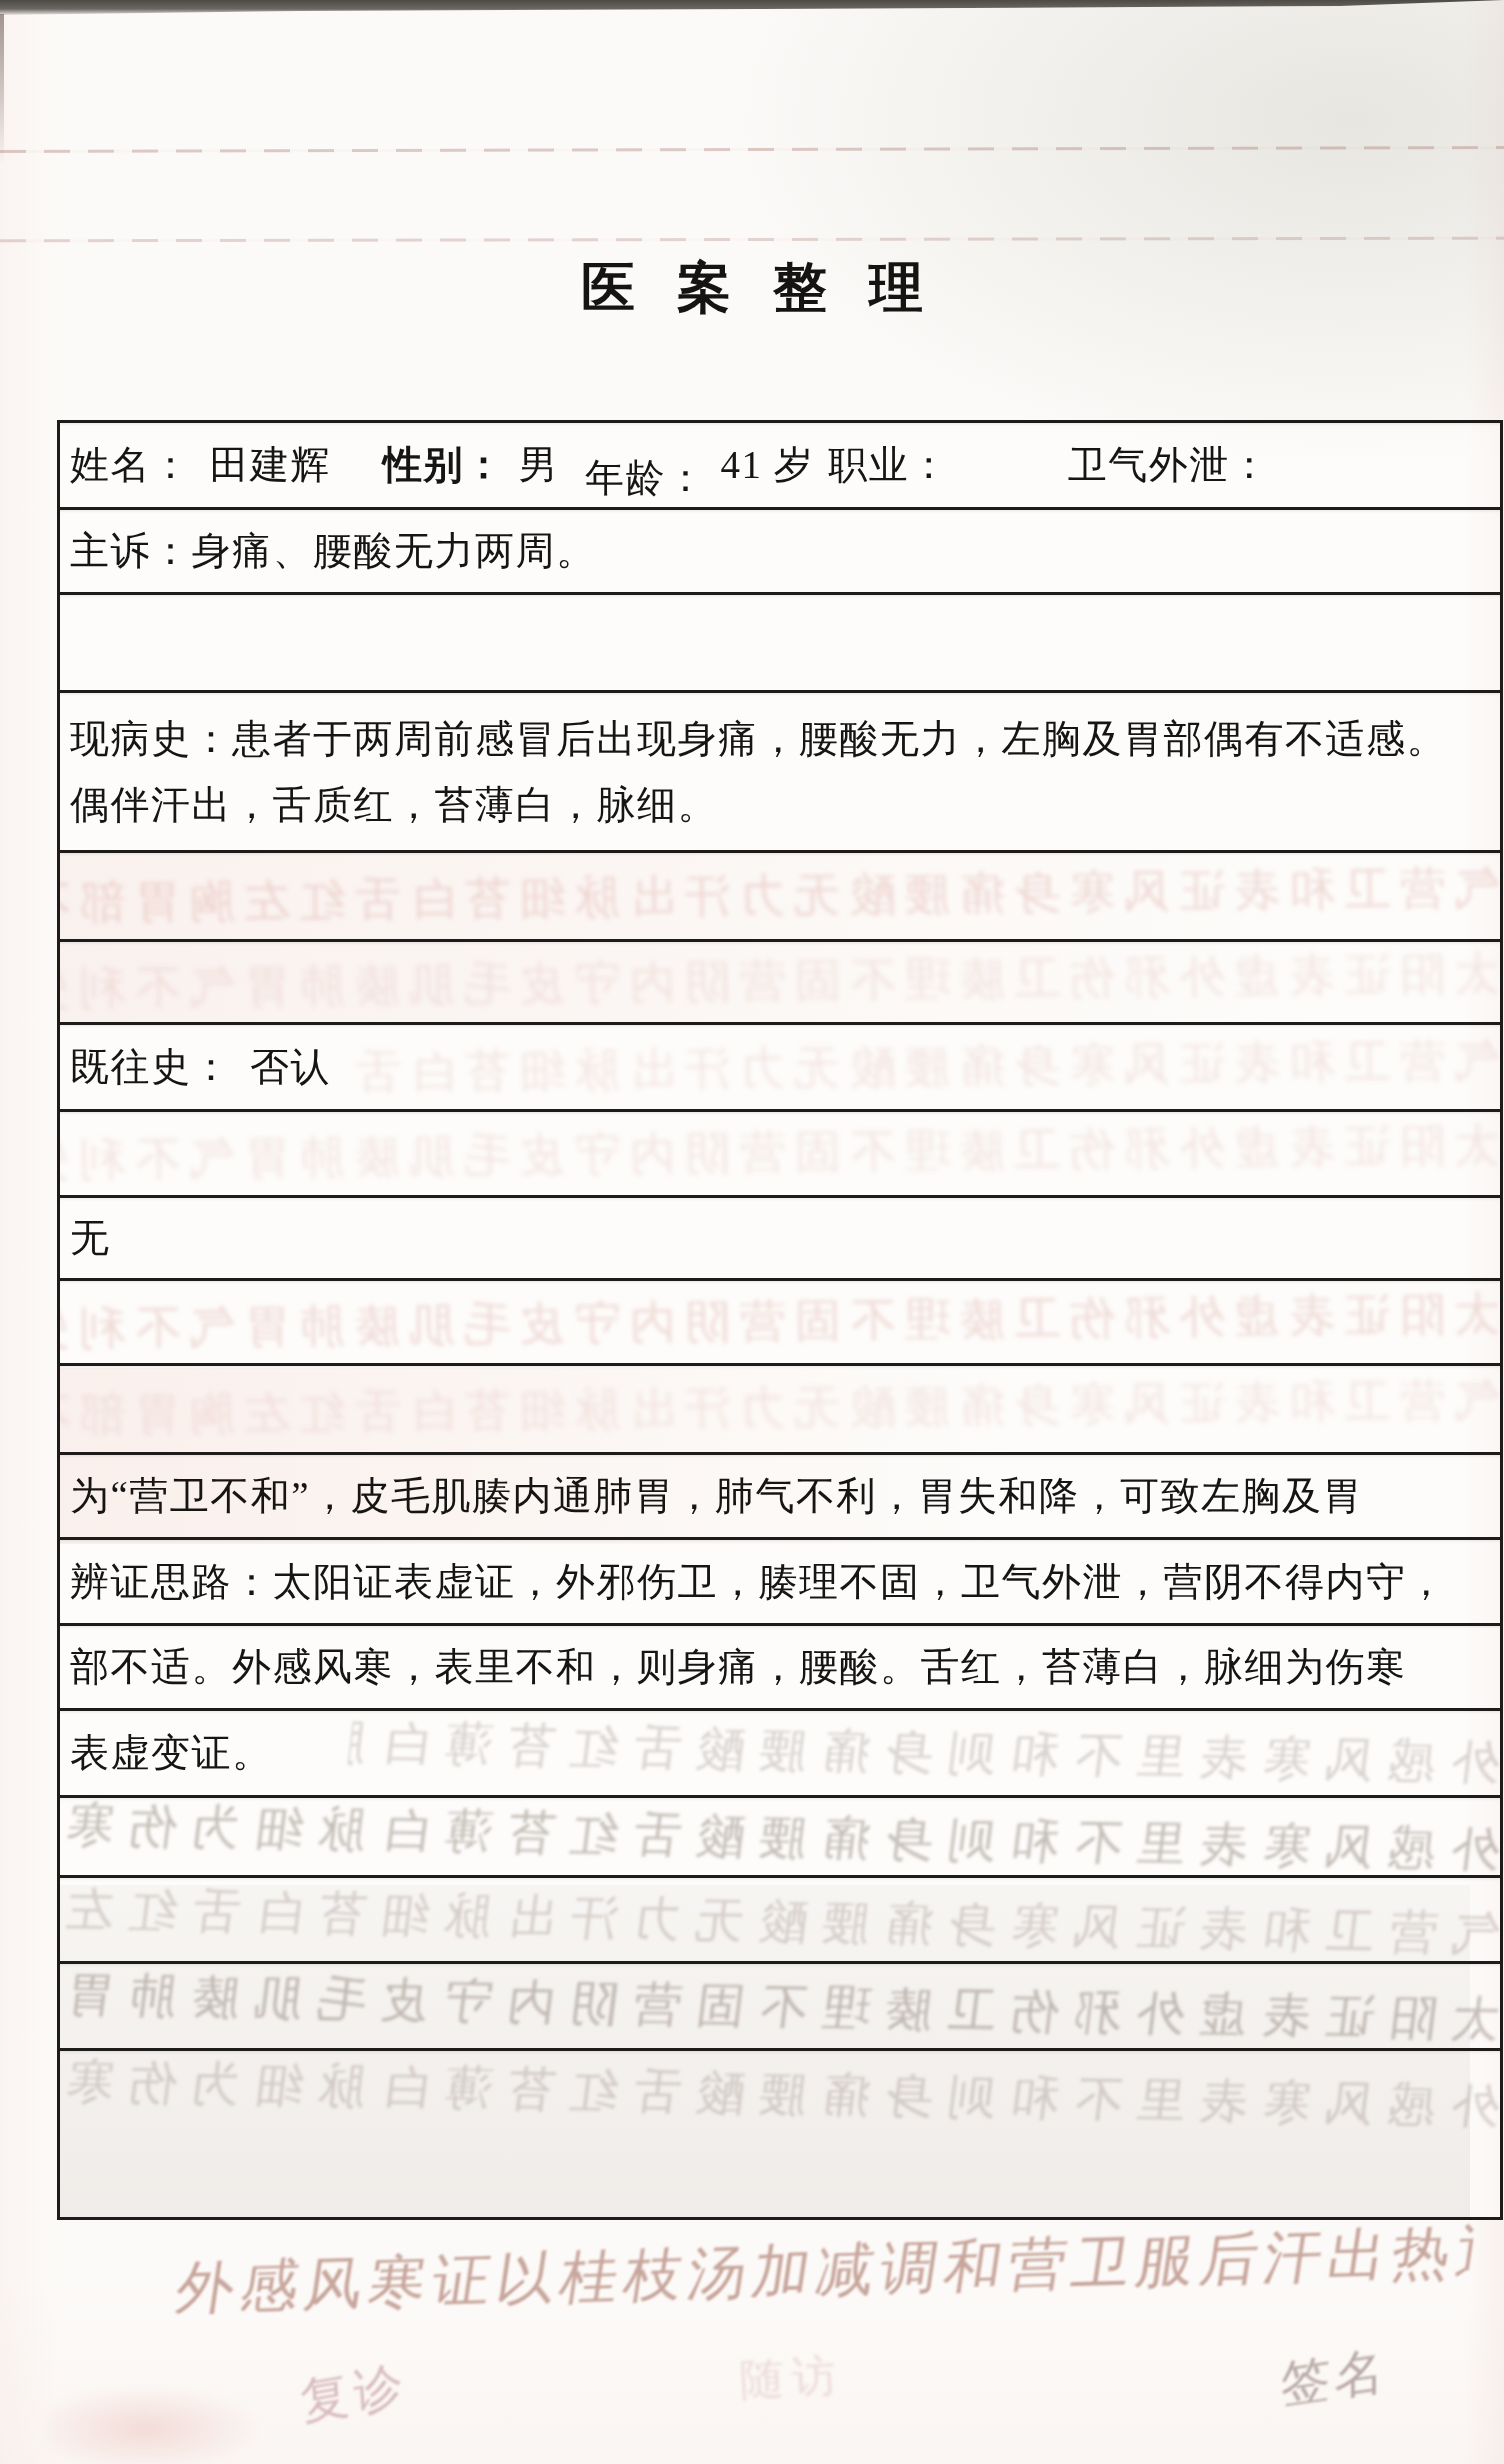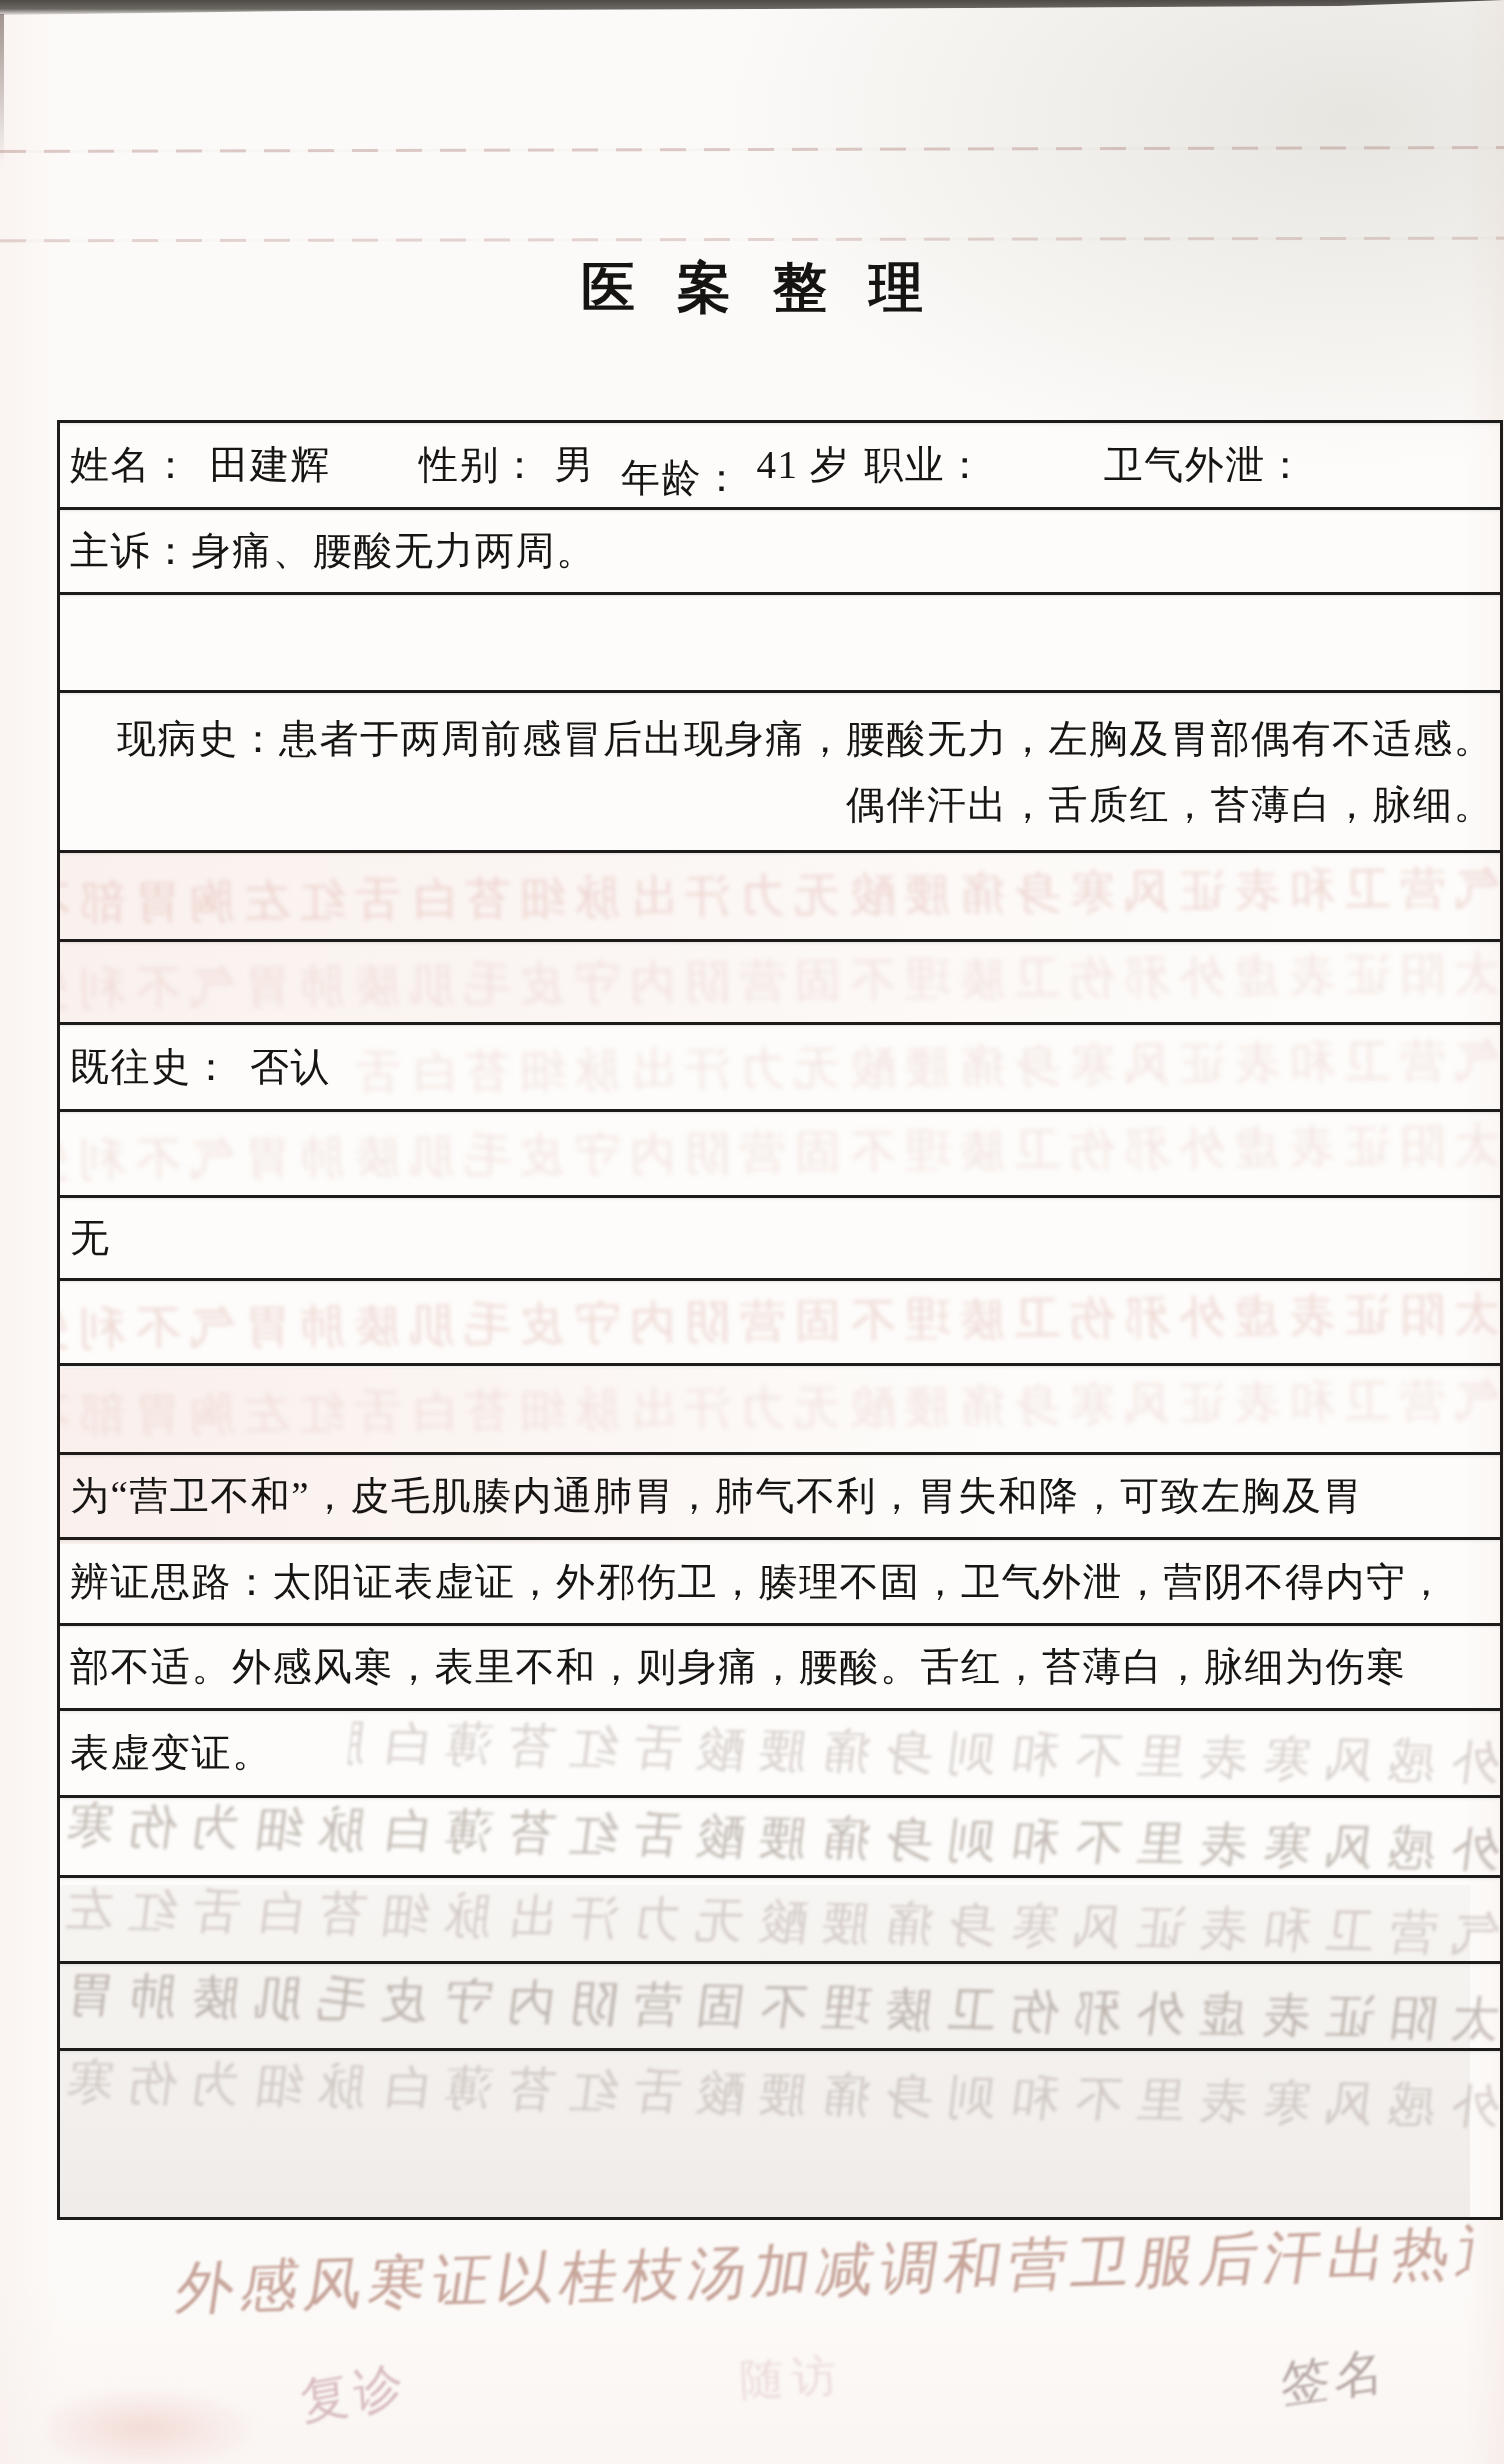--- a/index.html
+++ b/index.html
@@ -58,24 +58,24 @@
     position:relative;
     box-sizing:border-box;
     border-bottom:3px solid #1d1c1a;
     display:flex;align-items:center;
     padding:0 6px 0 10px;
     font-size:39px;letter-spacing:1.5px;color:#161514;
     white-space:nowrap;overflow:hidden;
     box-shadow:inset 0 3px 3px -2px rgba(130,125,120,0.18);
   }
   .row.last{border-bottom:none;}
-  .row.twoline{flex-direction:column;align-items:flex-end;justify-content:space-evenly;}
+  .row.twoline{flex-direction:column;align-items:flex-start;justify-content:space-evenly;}
   .row.twoline .tl{line-height:1;}
   .gap18{margin-left:18px;}
-  .gap96{margin-left:88px;}
+  .gap96{margin-left:52px;font-weight:bold;}
   .gap26{margin-left:26px;margin-top:26px;}
   .gap14{margin-left:14px;}
   .gap104{margin-left:104px;}
 
   
   .bleed{
     position:absolute;left:0;right:0;top:50%;
     transform:translateY(-50%) scaleX(-1) rotate(0.6deg);
     font-size:46px;letter-spacing:9px;line-height:1;
     color:rgba(208,138,128,0.30);

